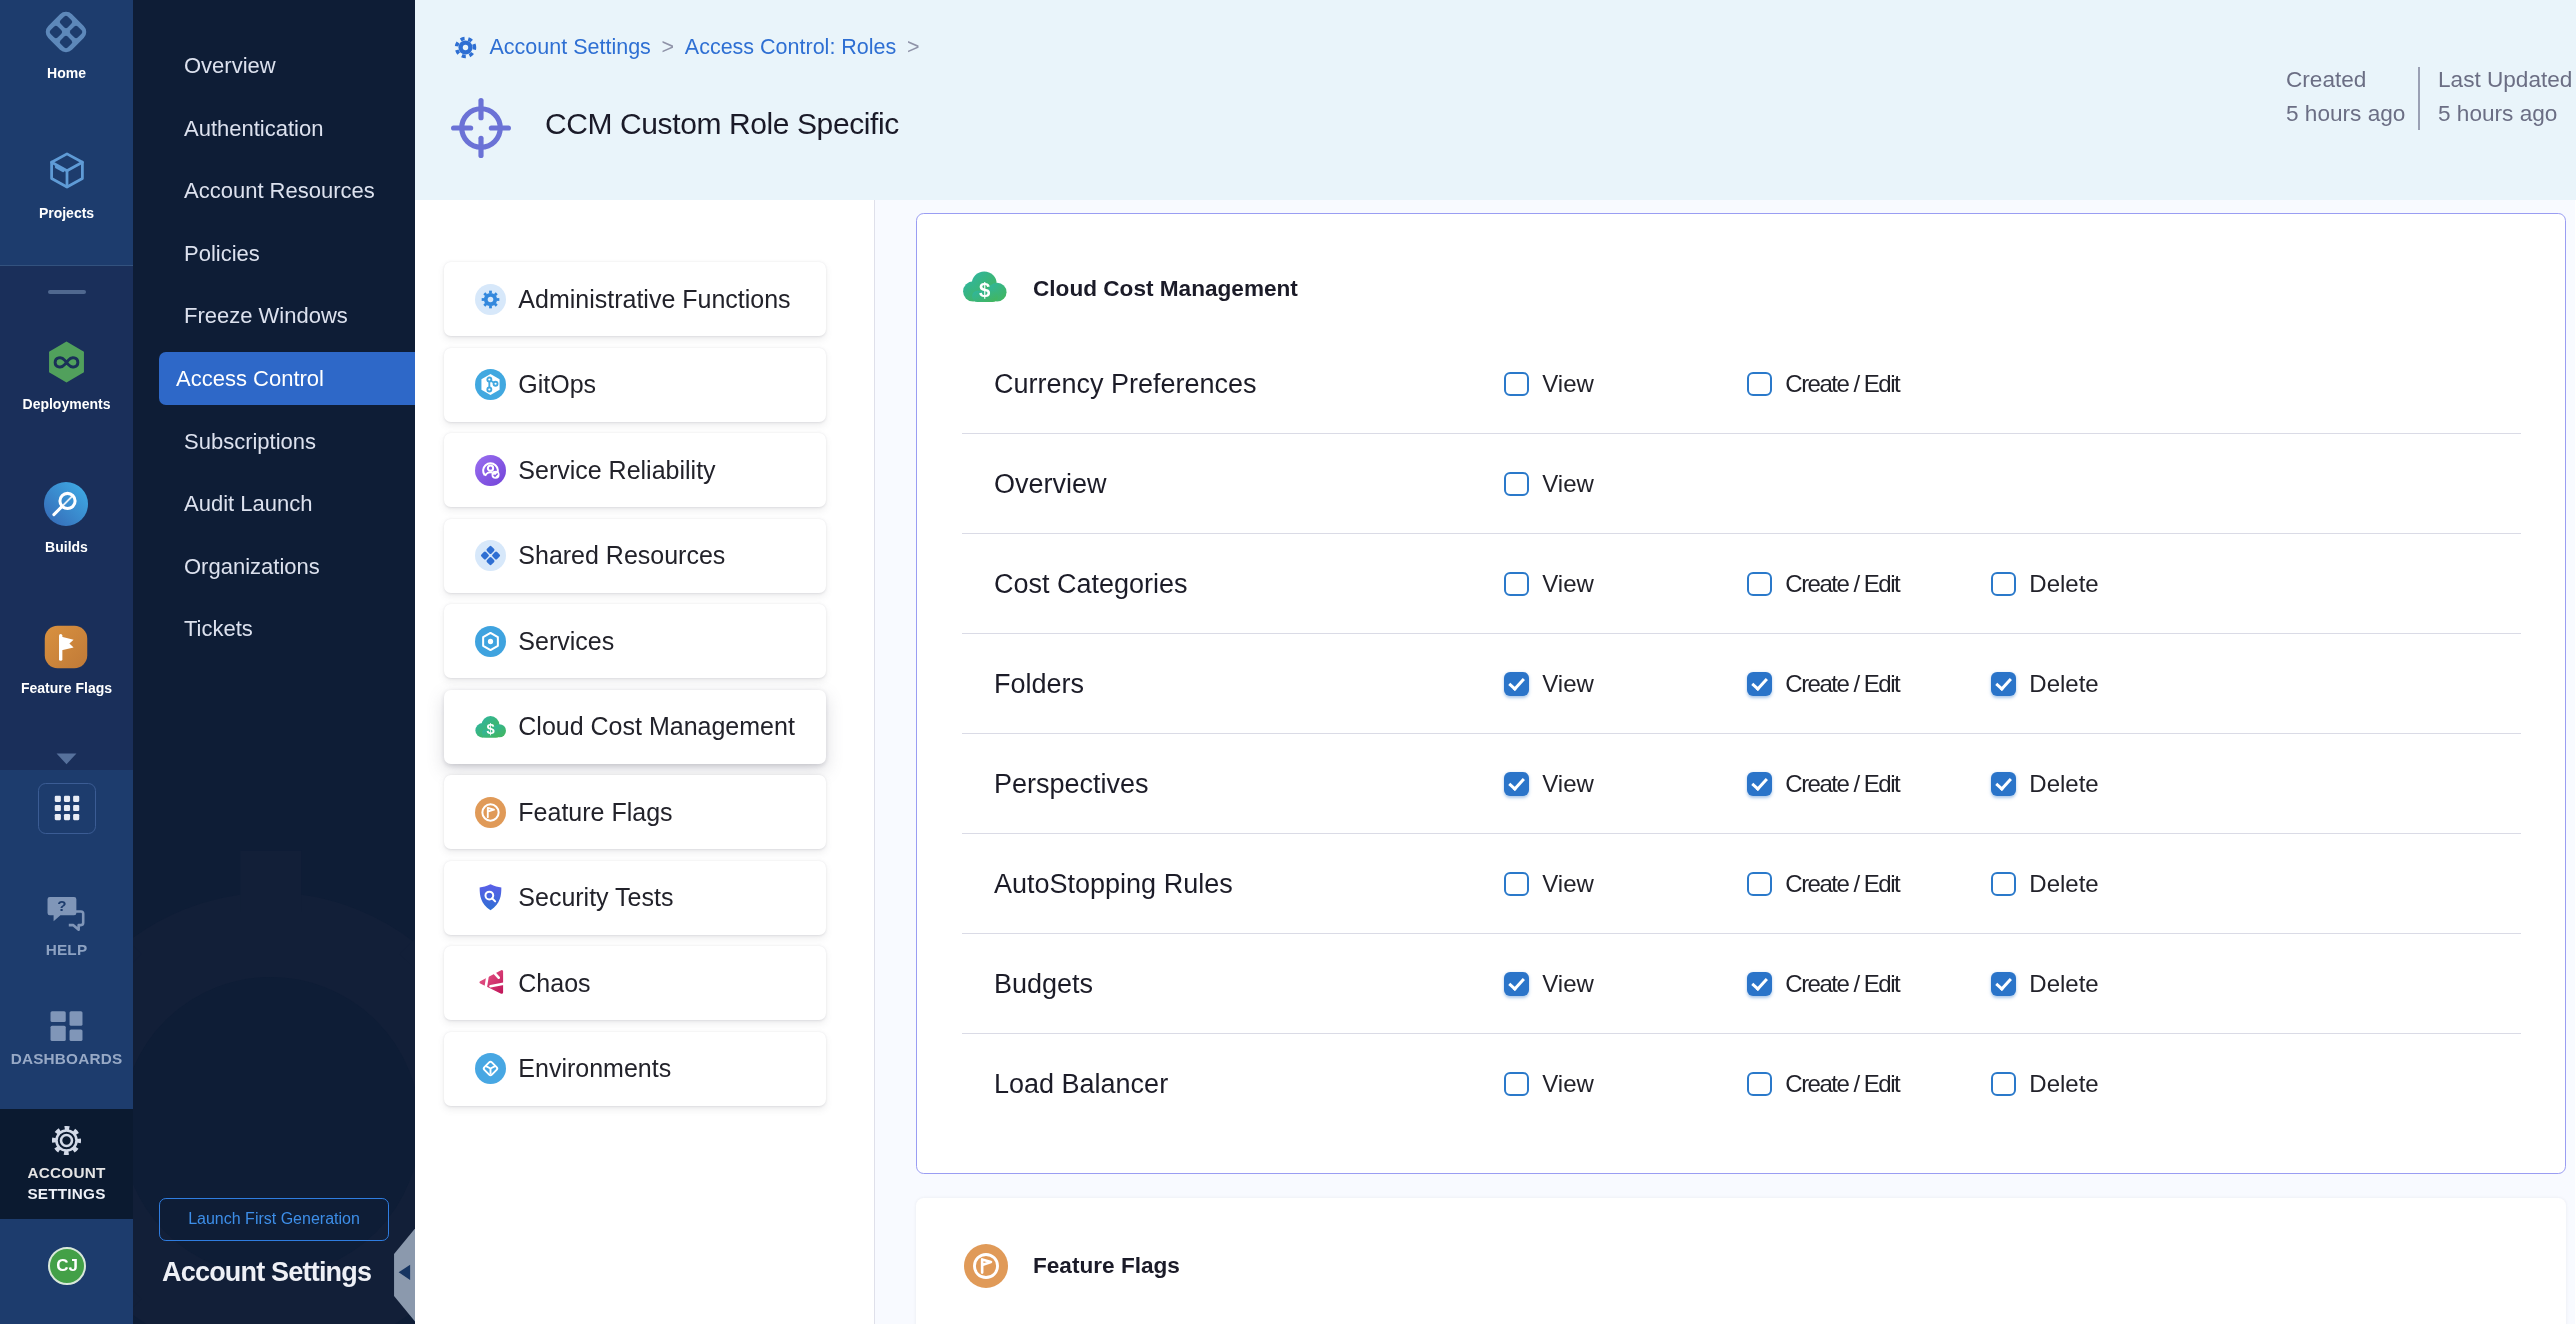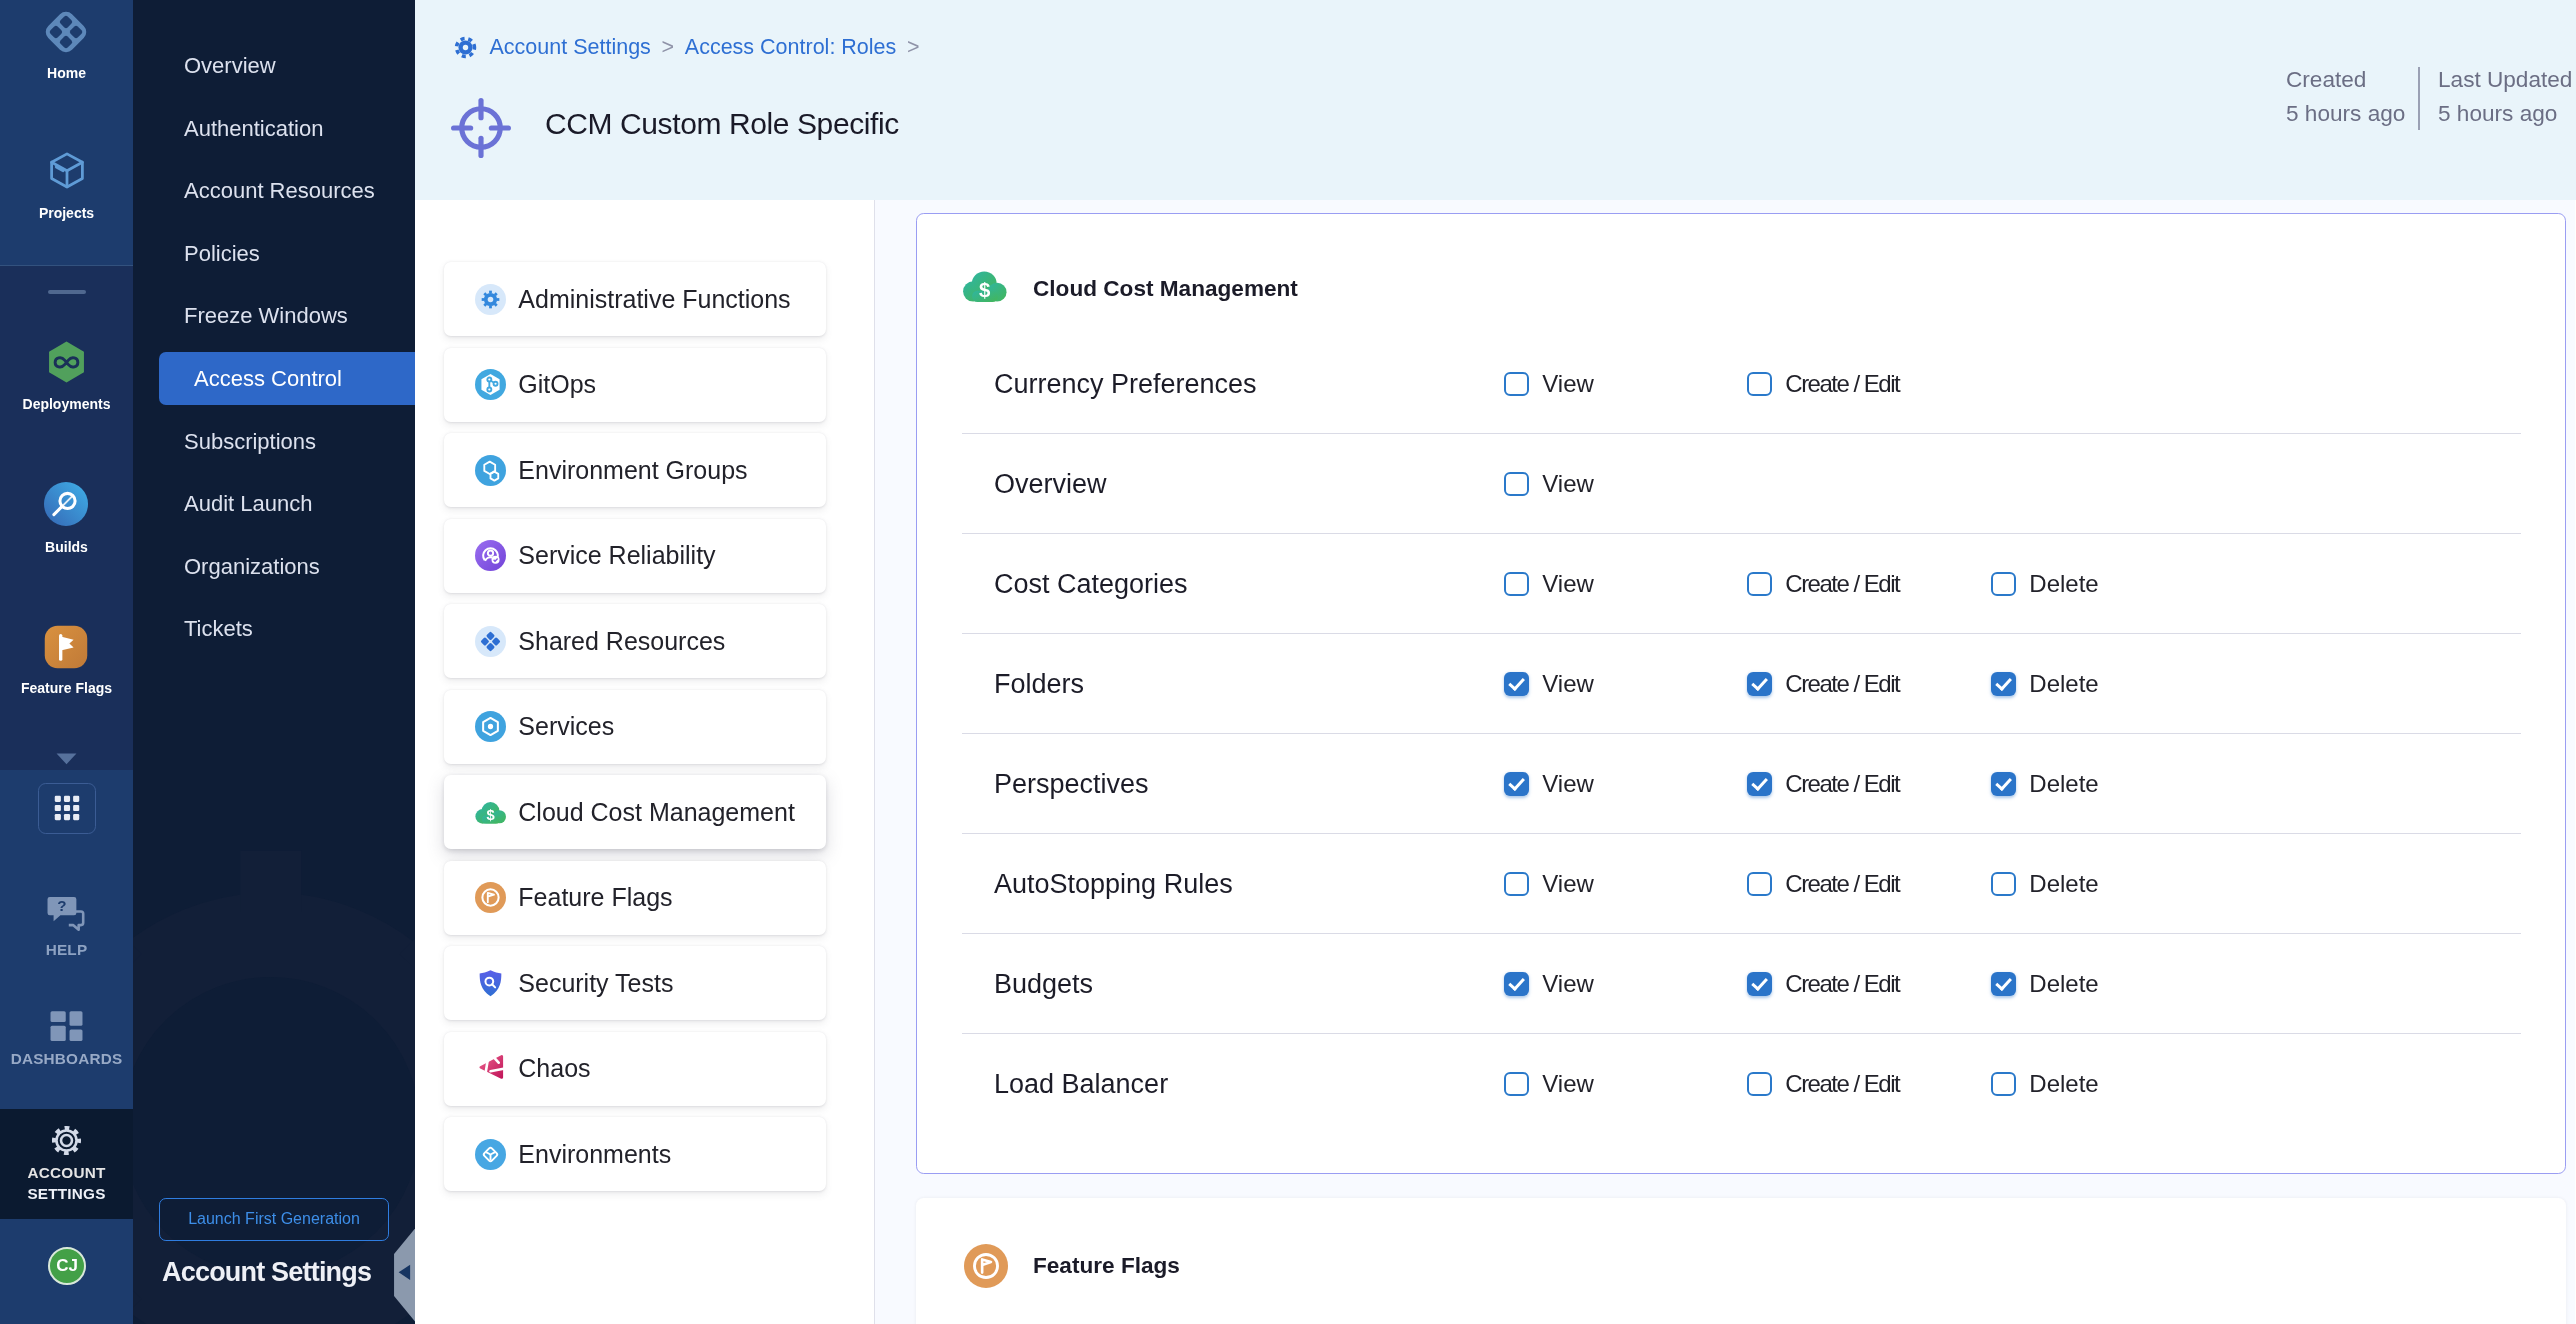--- a/index.html
+++ b/index.html
@@ -9,21 +9,21 @@
 
 #rail1 { position:absolute; left:0; top:0; width:133px; height:1324px; background:#1d3c6d; overflow:hidden; }
 .r1lbl { position:absolute; width:133px; text-align:center; color:#fff; font-weight:700; font-size:14px; white-space:nowrap; }
 .r1small { position:absolute; width:133px; text-align:center; color:#8da2c2; font-weight:700; font-size:15.3px; letter-spacing:0.2px; white-space:nowrap; }
 #r1secB { position:absolute; left:0; top:265px; width:133px; height:505px; background:#1a2f5a; border-top:1.5px solid #33527e; }
 #r1secD { position:absolute; left:0; top:1109px; width:133px; height:110px; background:#0b1a30; }
 
 #rail2 { position:absolute; left:133px; top:0; width:282px; height:1324px; background:#0e1d36; overflow:hidden; }
 .r2item { position:absolute; left:51px; color:#dce1ee; font-size:22px; line-height:44px; height:44px; }
 #r2hl { position:absolute; left:26px; width:256px; background:#2e68c8; border-radius:6.9px 0 0 6.9px; color:#fff; height:53px !important; line-height:53px !important; }
-#r2hl span { margin-left:35px; }
+#r2hl span { margin-left:17px; }
 
 #content { position:absolute; left:415px; top:0; width:2161px; height:1324px; background:#fff; }
 #header { position:absolute; left:0; top:0; width:2161px; height:200px; background:#e9f4fa; }
 #leftcol { position:absolute; left:0; top:200px; width:459px; height:1124px; background:#fff; }
 #vdiv { position:absolute; left:459px; top:200px; width:1.5px; height:1124px; background:#dfe0ea; }
 #rightpanel { position:absolute; left:460px; top:200px; width:1700px; height:1124px; background:#f8faff; }
 
 #crumb { position:absolute; left:38px; top:34px; height:27.6px; font-size:21.5px; color:#2e6fd3; }
 #crumb .sep { color:#8f93a8; padding:0 10.7px; }
 #title { position:absolute; left:130px; top:107px; font-size:30px; letter-spacing:-0.4px; color:#1a1a28; }
@@ -235,30 +235,20 @@
               <circle cx="18.5" cy="26.5" r="2.6"></circle>
               <circle cx="26.5" cy="19" r="2.6"></circle>
               <path d="M18.5 16.1 L18.5 23.9"></path>
               <path d="M19.8 14.8 L24.6 17.7"></path>
             </g>
           </svg>
           <span class="ct">GitOps</span>
         </div>
     <div class="card">
           <svg class="ci" viewBox="0 0 40 40">
-            <circle cx="20" cy="20" r="20" fill="#3fa3df"></circle>
-            <g fill="none" stroke="#fff" stroke-width="2.4" stroke-linejoin="round">
-              <path d="M19 8.5 L26 12.5 L26 20.5 L19 24.5 L12 20.5 L12 12.5 Z"></path>
-              <path d="M25 21.5 L30 24.4 L30 30.2 L25 33 L20 30.2 L20 24.4 Z"></path>
-            </g>
-          </svg>
-          <span class="ct">Environment Groups</span>
-        </div>
-    <div class="card">
-          <svg class="ci" viewBox="0 0 40 40">
             <defs>
               <linearGradient id="srg" x1="0" y1="0" x2="1" y2="1">
                 <stop offset="0" stop-color="#9a6ff0"></stop>
                 <stop offset="1" stop-color="#7243d8"></stop>
               </linearGradient>
             </defs>
             <circle cx="20" cy="20" r="20" fill="url(#srg)"></circle>
             <g fill="none" stroke="#fff" stroke-width="2.6">
               <path d="M12.5 26 A9.5 9.5 0 1 1 27.5 26"></path>
               <circle cx="20" cy="17" r="3.4"></circle>

